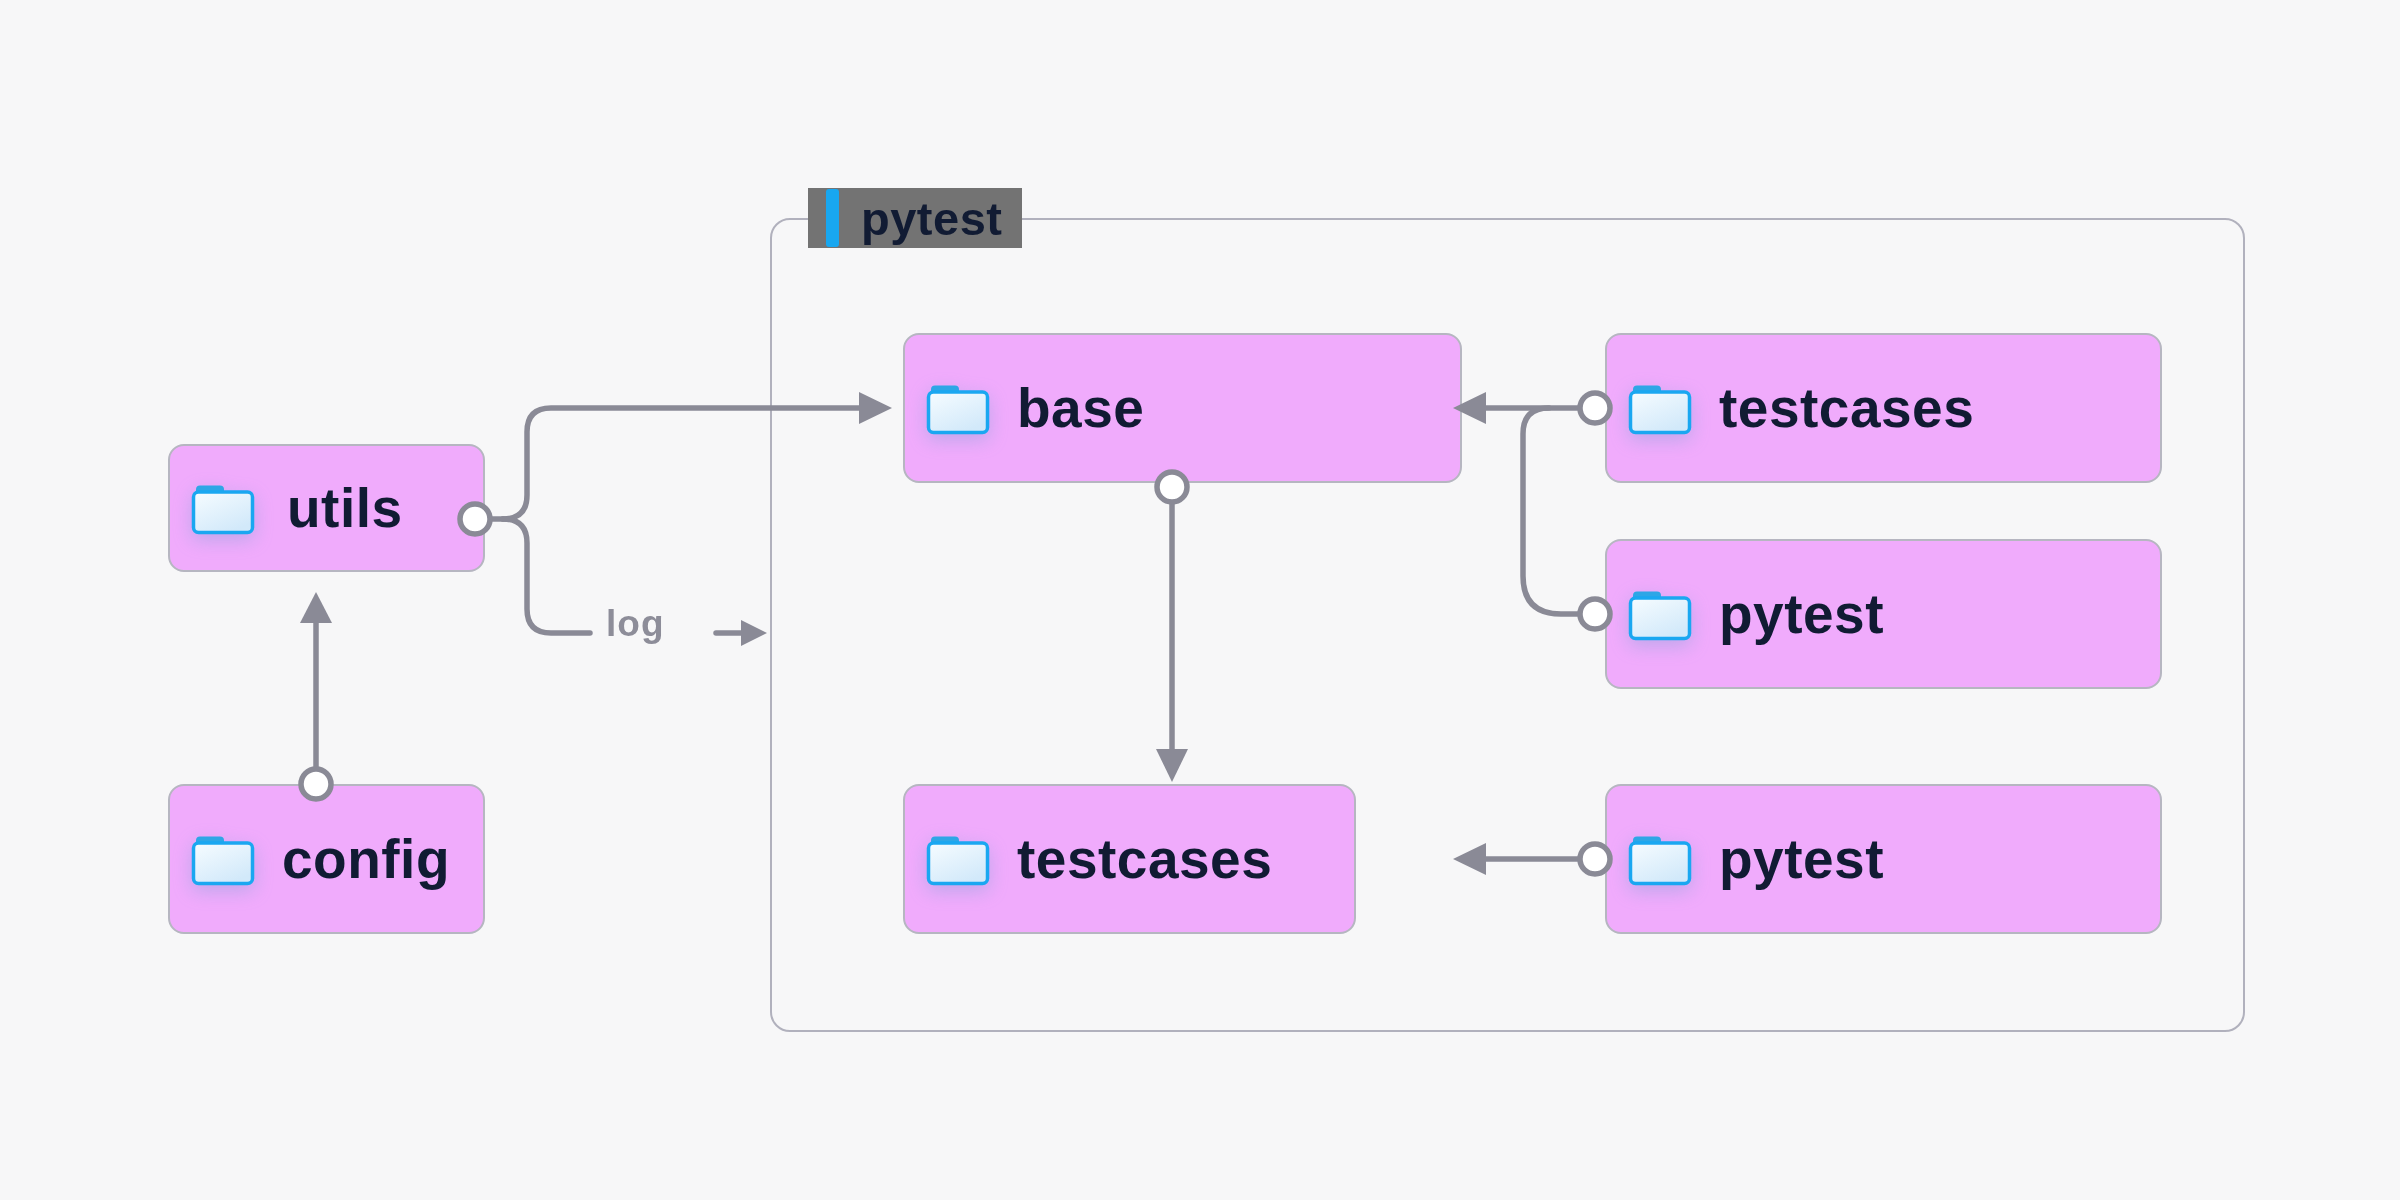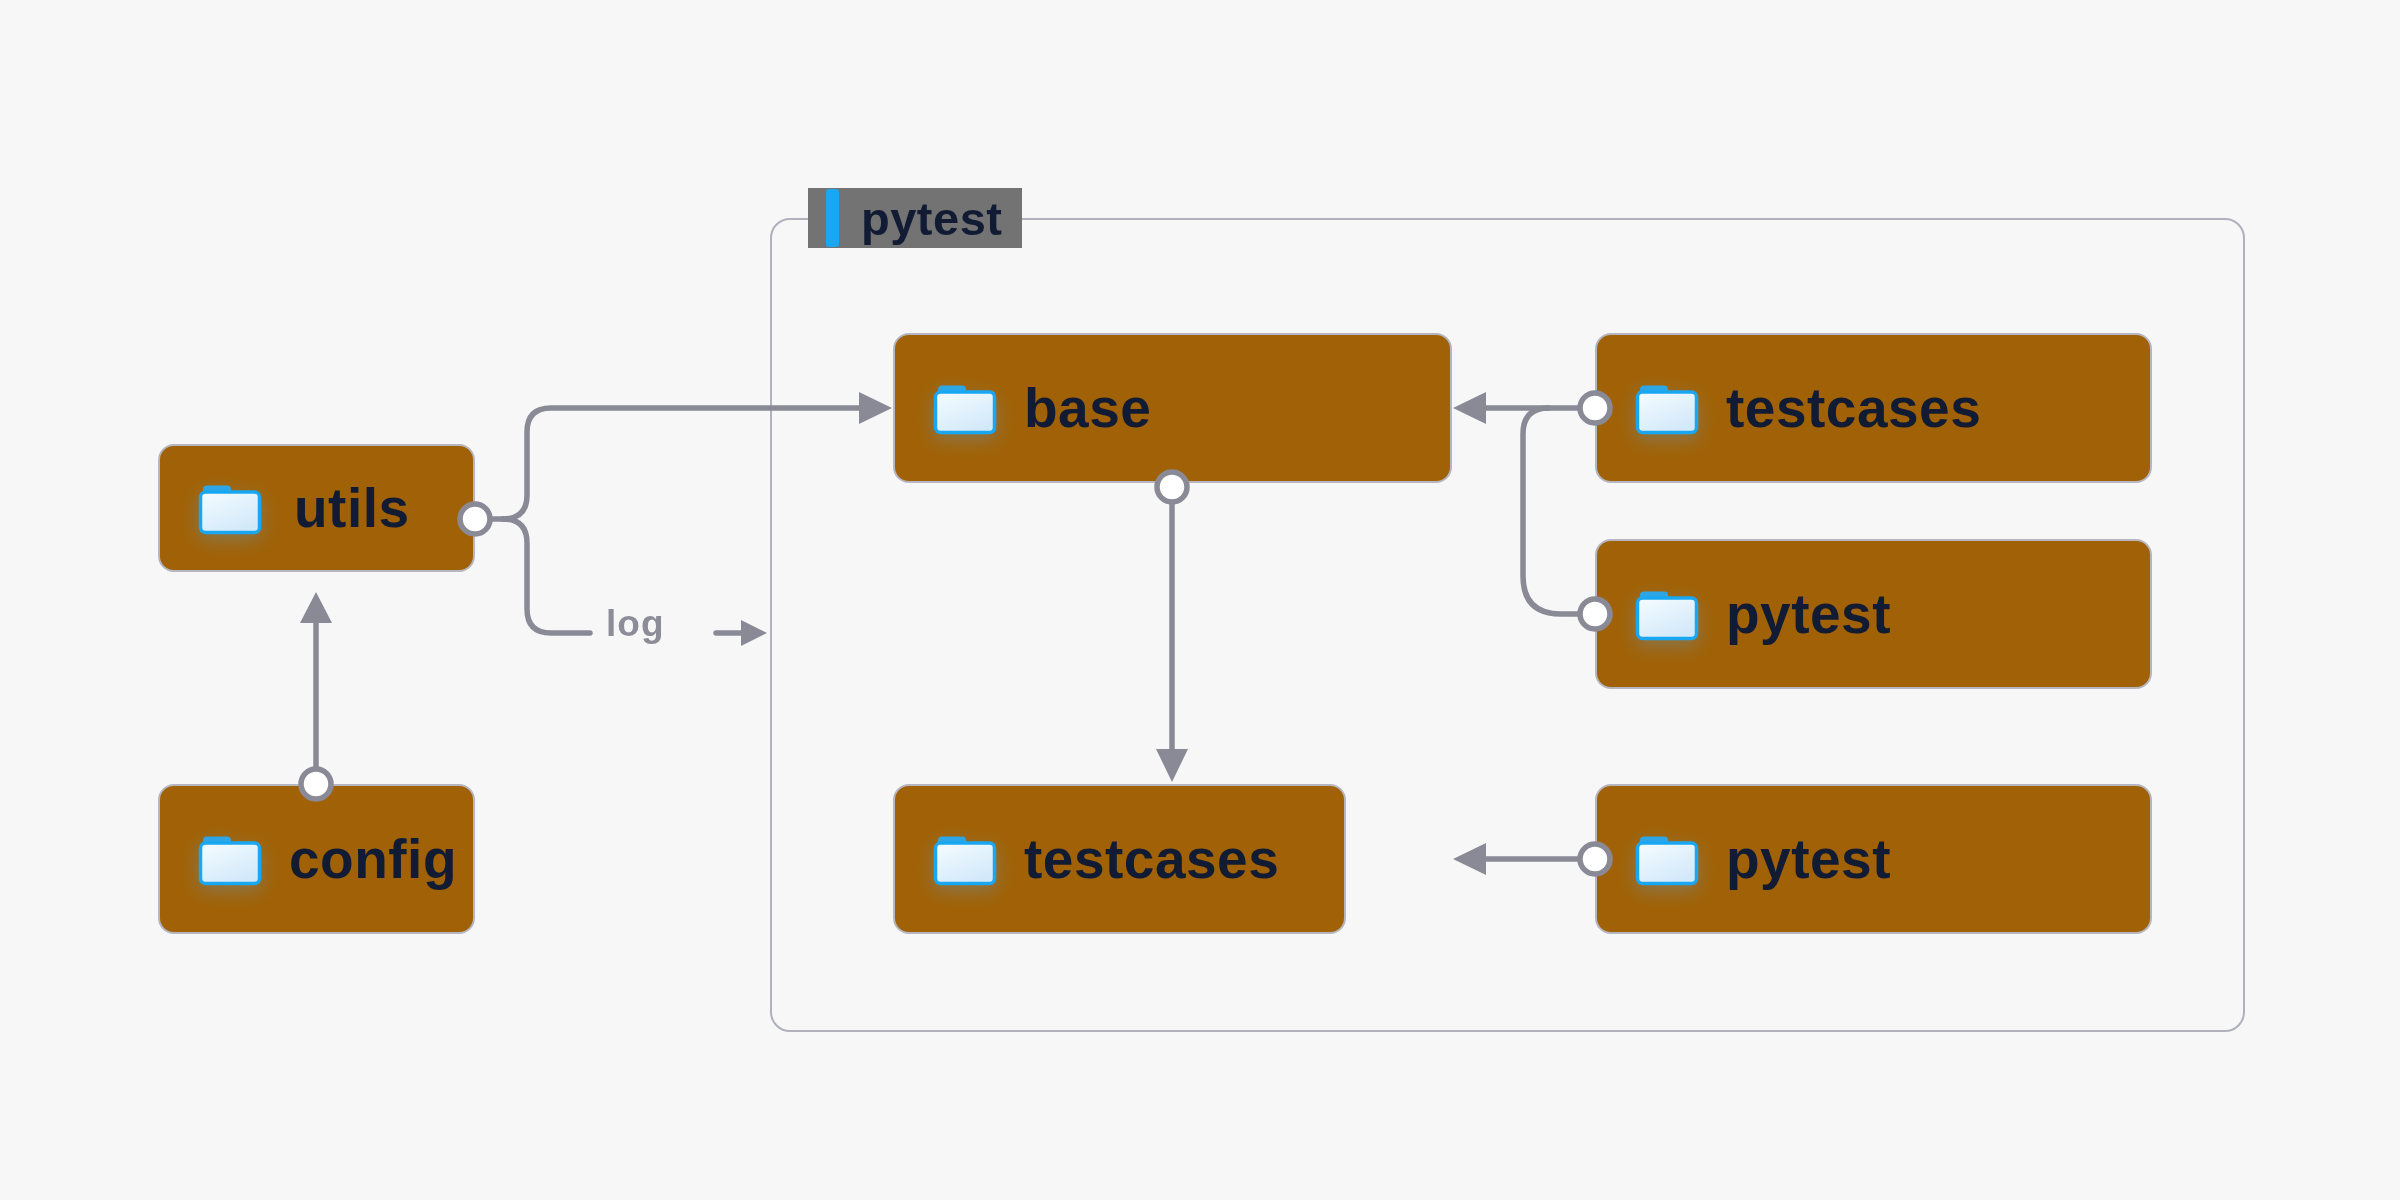--- a/index.html
+++ b/index.html
@@ -20,24 +20,24 @@
     background:#737373;padding:0 20px 0 18px;
   }
   .group-label .bar{
     width:13px;height:58px;border-radius:3px;background:#18a7f0;
   }
   .group-label .title{
     font-size:47px;font-weight:700;color:#111b33;letter-spacing:.5px;
   }
   
   .node{
-    position:absolute;background:#a16207;
+    position:absolute;background:#f0abfc;
     border:2.5px solid #b6b6c1;border-radius:16px;
     box-sizing:border-box;display:flex;align-items:center;
-    padding-left:38px;gap:27px;z-index:2;
+    padding-left:21px;gap:27px;z-index:2;margin-left:10px;
   }
   .node .label{
     font-size:55px;font-weight:700;color:#111b33;letter-spacing:.5px;
     white-space:nowrap;
   }
   .folder{
     flex:0 0 auto;
     filter:drop-shadow(0 6px 9px rgba(100,160,210,.35));
   }
   

